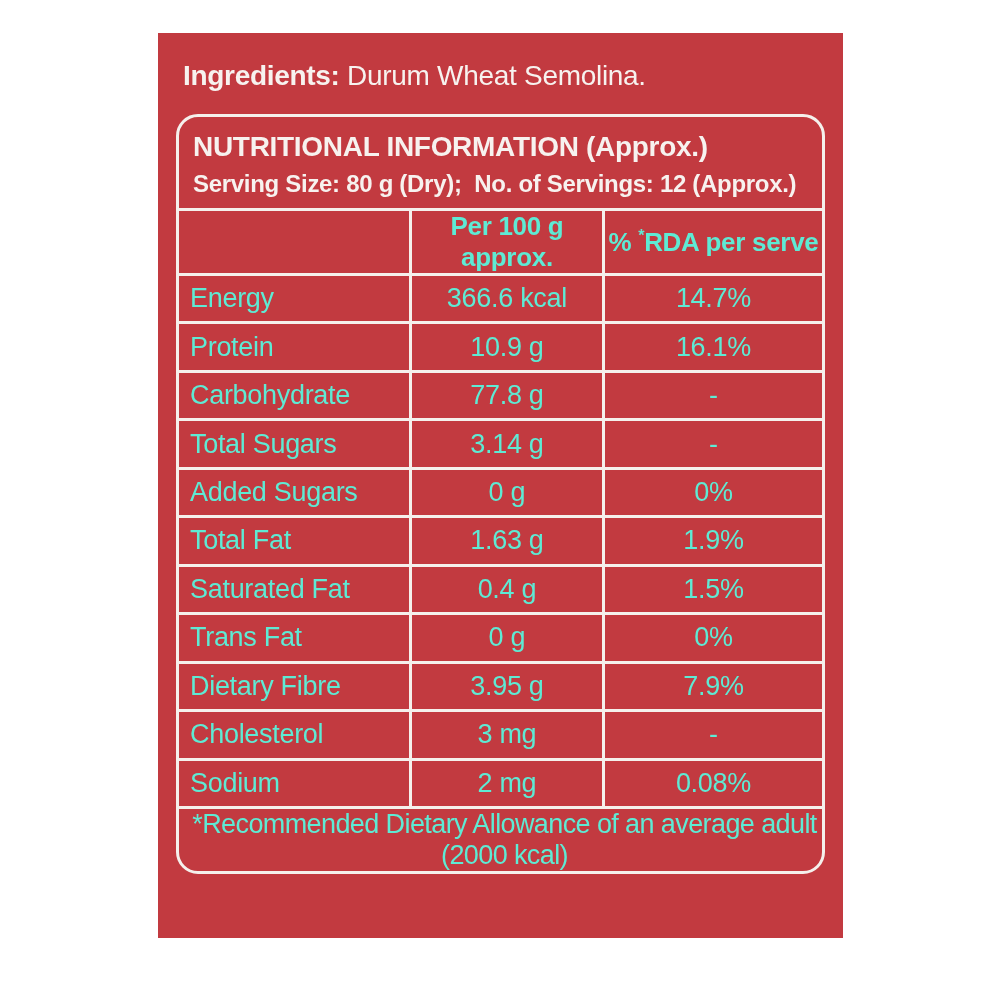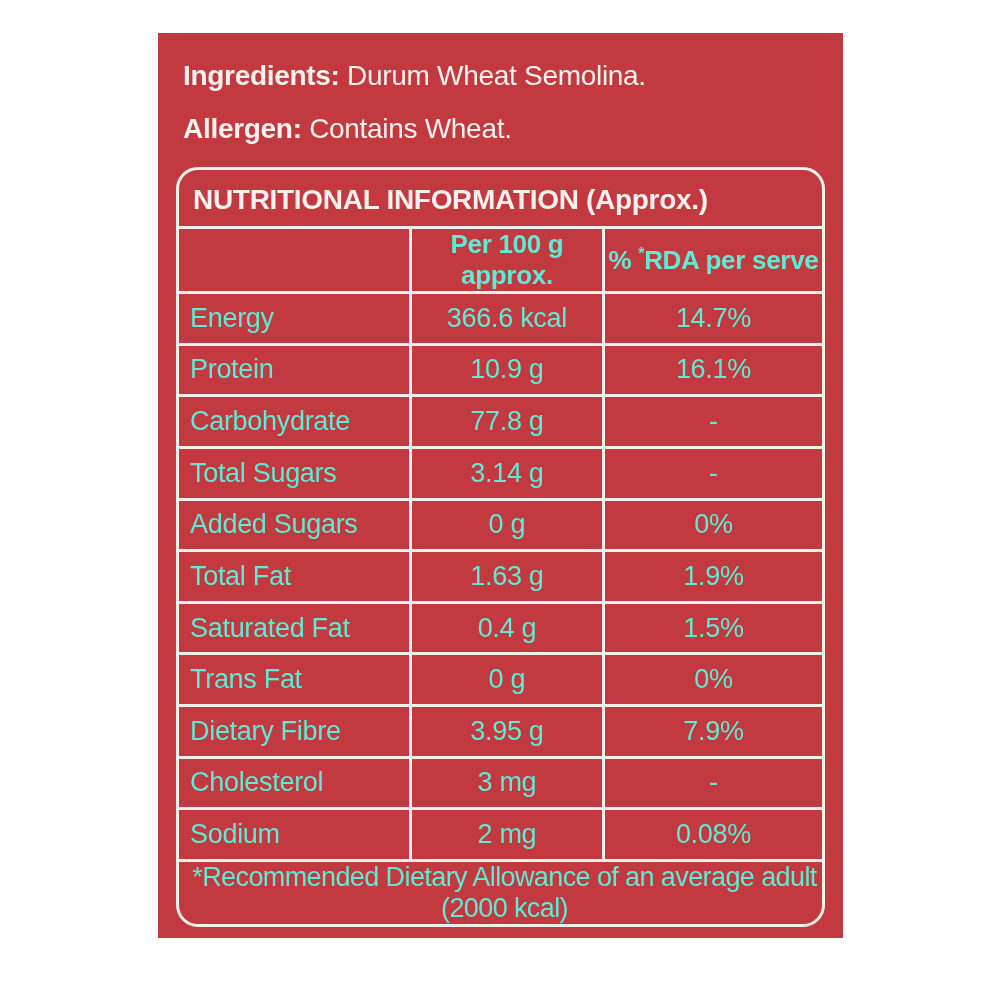--- a/index.html
+++ b/index.html
@@ -60,27 +60,25 @@
 </head>
 <body>
 
 <div class="page">
   <div class="red-panel">
 
     <div class="text-line line-ingredients">
       <span class="lbl">Ingredients:</span><span> Durum Wheat Semolina.</span>
     </div>
 
-    <div class="text-line line-allergen">
-      <span class="lbl">Allergen:</span><span> Contains Wheat.</span>
-    </div>
 
     <div class="nutri-box">
       <div class="box-head">
         <div class="box-title">NUTRITIONAL INFORMATION (Approx.)</div>
+        <div class="box-serving">Serving Size: 80 g (Dry);  No. of Servings: 12 (Approx.)</div>
       </div>
 
       <table class="nutri-table">
         <thead>
           <tr>
             <th class="col-nutrient"></th>
             <th class="col-per100">Per 100 g approx.</th>
             <th class="col-rda"><span>% </span><sup class="ast">*</sup><span>RDA per serve</span></th>
           </tr>
         </thead>

